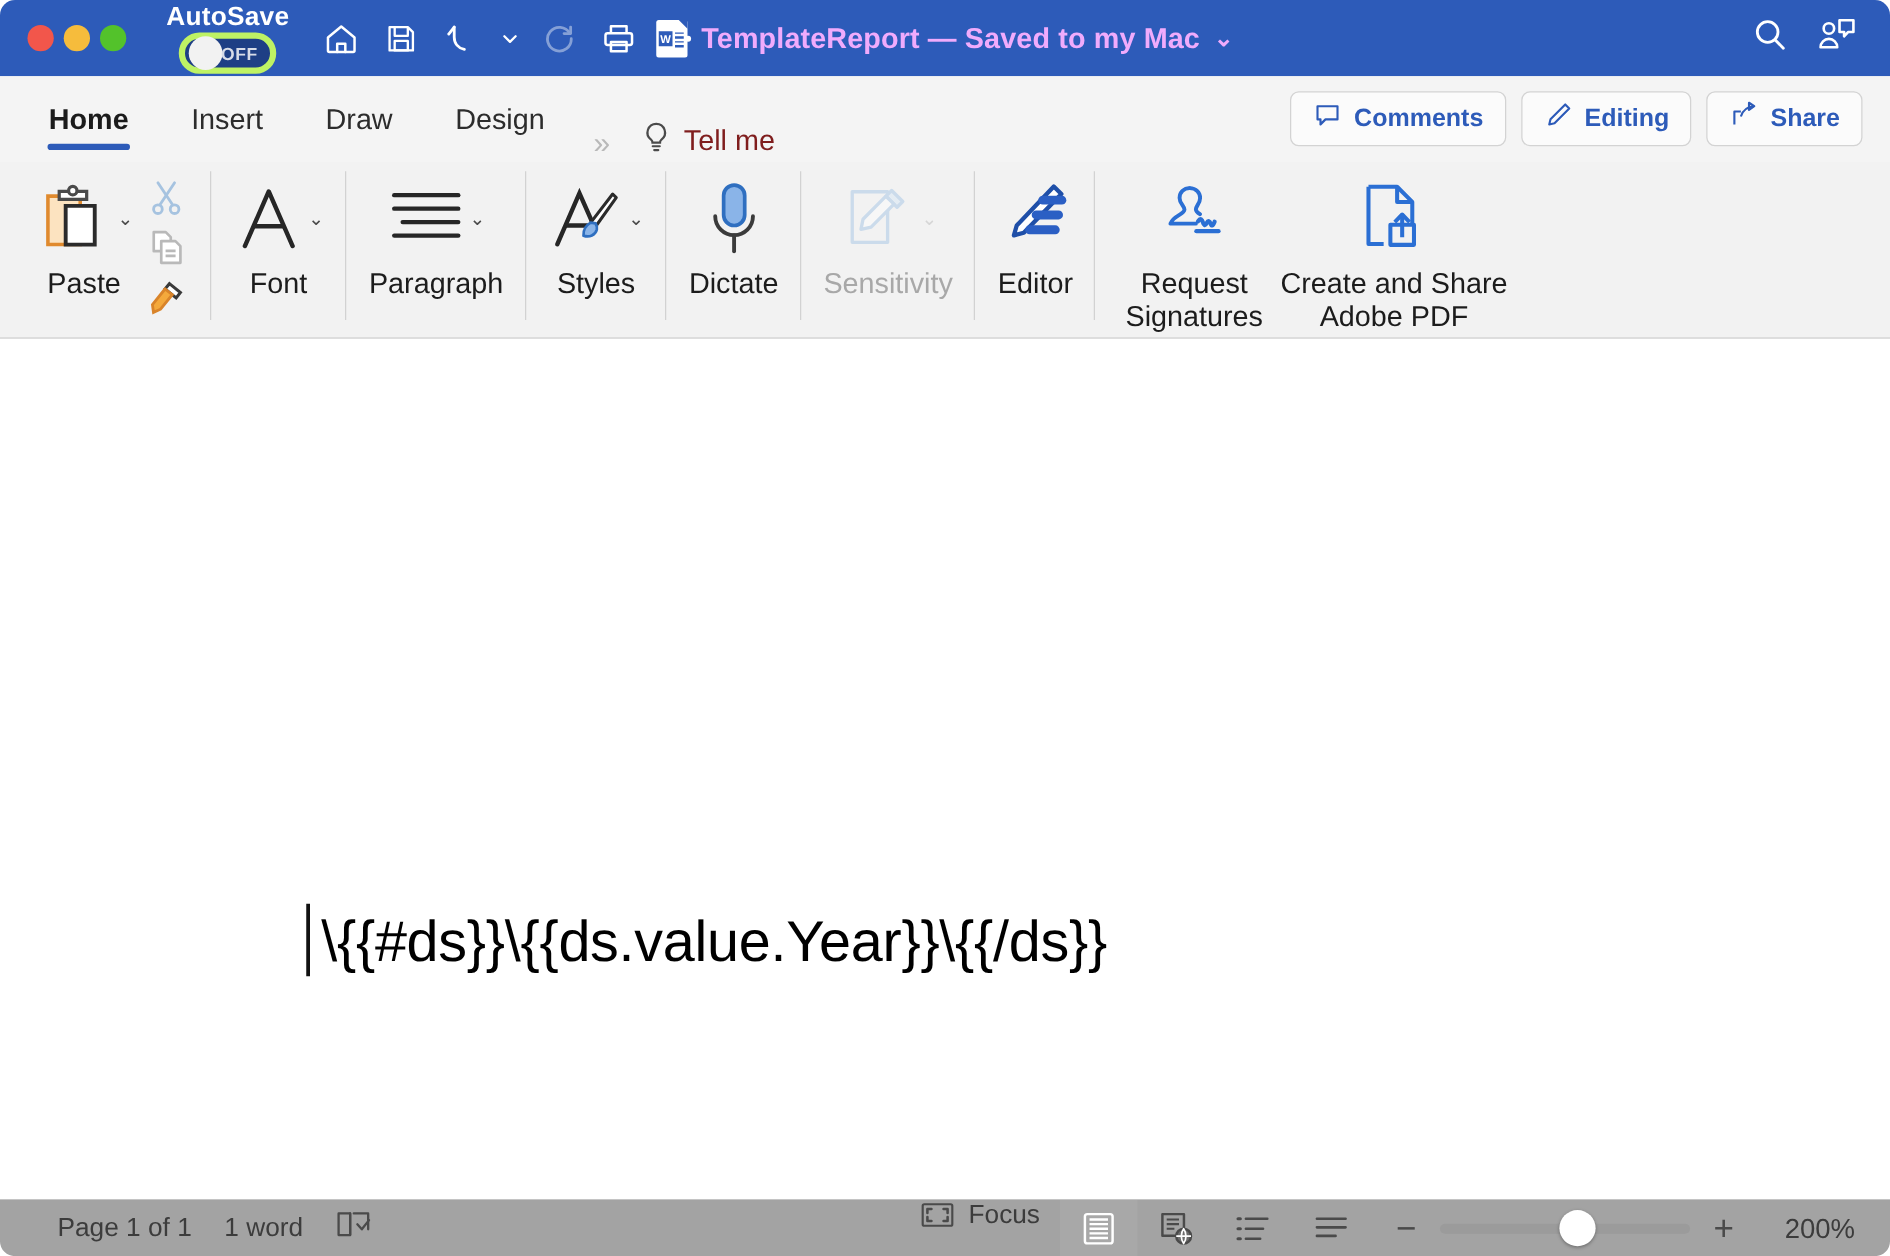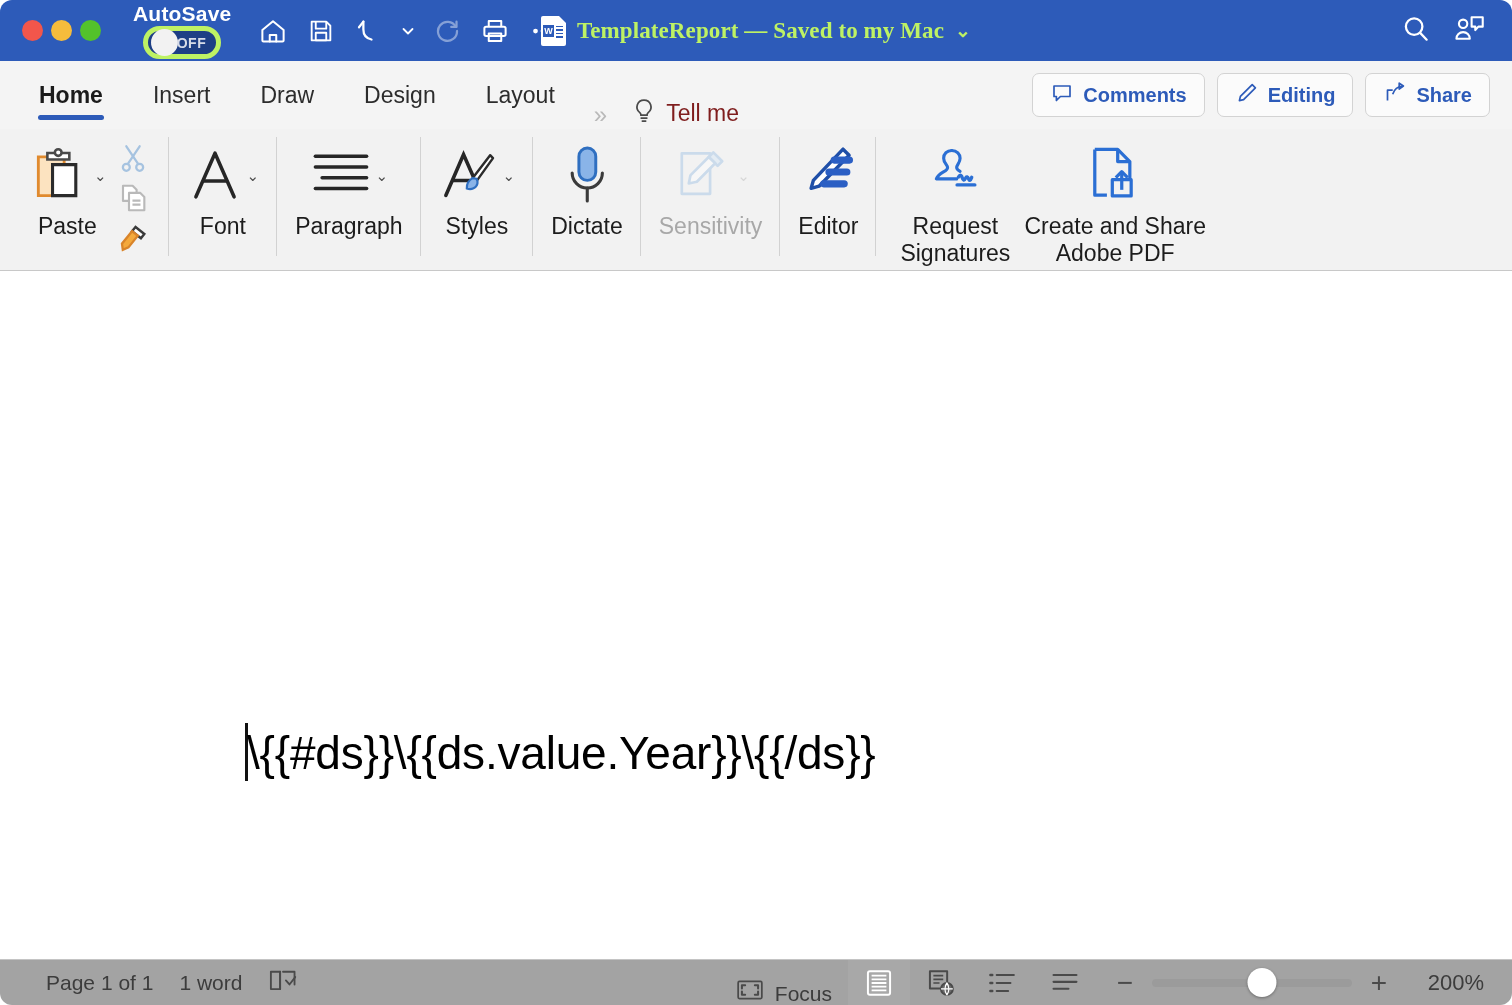--- a/index.html
+++ b/index.html
@@ -58,23 +58,22 @@
   .qat-btn.dim { opacity: .42; }
 
   .doc-title {
     position: absolute;
     left: 0; right: 0;
     display: flex; align-items: center; justify-content: center;
     gap: 11px; pointer-events: none;
   }
   .doc-title > * { pointer-events: auto; }
   .doc-title .title-text {
-    color: #bef264; font-size: 23px; font-weight: 700; letter-spacing: .1px;
+    color: #f0abfc; font-size: 23px; font-weight: 700; letter-spacing: .1px;
     white-space: nowrap;
-    font-family: Liberation Serif, serif;
   }
   .wordicon {
     width: 25px; height: 30px; position: relative; display: block;
     background: #ffffff; border-radius: 2px;
   }
   .wordicon::after {
     content: ""; position: absolute; top: 0; right: 0;
     border-width: 0 7px 7px 0; border-style: solid;
     border-color: transparent #2d5bb9 transparent transparent;
   }
@@ -158,21 +157,21 @@
   .minitools { display: flex; flex-direction: column; align-items: center; gap: 2px; padding-top: 2px; }
   .minitool { width: 44px; height: 38px; display: flex; align-items: center; justify-content: center; }
 
   
   .docarea {
     flex: 1 1 auto; background: #ffffff;
     position: relative; overflow: hidden;
   }
   .doctext {
     position: absolute;
-    left: 247px; top: 455px;
+    left: 257px; top: 455px;
     font-family: "Liberation Sans", sans-serif;
     font-size: 46px; color: #000000;
     white-space: pre; letter-spacing: -.2px;
   }
   .caret {
     position: absolute; left: 245px; top: 452px;
     width: 2.5px; height: 58px; background: #111111;
   }
 
   
@@ -180,21 +179,21 @@
     height: 46px; background: #a3a3a3;
     border-top: 1px solid #c4c4c4;
     display: flex; align-items: center;
     flex: 0 0 46px;
     border-bottom-left-radius: 12px;
     border-bottom-right-radius: 12px;
   }
   .st-left { display: flex; align-items: center; gap: 26px; padding-left: 46px; }
   .st-text { font-size: 21px; color: #3c3c3c; }
   .st-mid { margin-left: auto; display: flex; align-items: center; }
-  .focusbtn { display: flex; align-items: flex-end; gap: 11px; padding: 0 16px; height: 46px; cursor: default; }
+  .focusbtn { display: flex; align-items: flex-start; gap: 11px; padding: 0 16px; height: 46px; cursor: default; }
   .focusbtn .lbl { font-size: 21px; color: #3c3c3c; }
   .viewbtn {
     width: 62px; height: 46px;
     display: flex; align-items: center; justify-content: center;
     cursor: default;
   }
   .viewbtn.active { background: #a8a8a8; }
   .zoomwrap { display: flex; align-items: center; gap: 16px; padding-right: 28px; padding-left: 18px; }
   .zbtn { font-size: 28px; color: #4a4a4a; width: 22px; text-align: center; line-height: 1; cursor: default; }
   .slider { position: relative; width: 200px; height: 22px; display: flex; align-items: center; }
@@ -305,21 +304,20 @@
       </span>
     </div>
   </div>
 
   <div class="tabsbar">
     <div class="tabs">
       <div class="tab active">Home</div>
       <div class="tab">Insert</div>
       <div class="tab">Draw</div>
       <div class="tab">Design</div>
-      <div class="tab">Layout</div>
       <div class="chev-more">»</div>
       <div class="tellme">
         <span>
           <svg width="26" height="28" viewBox="0 0 22 24" fill="none" stroke="#4a4a4a" stroke-width="1.5" stroke-linecap="round">
             <path d="M11 2.6a6 6 0 0 1 3.6 10.8c-.7.6-1 1.2-1 2.1H8.4c0-.9-.3-1.5-1-2.1A6 6 0 0 1 11 2.6z"></path>
             <path d="M8.6 18h4.8M9.6 20.6h2.8"></path>
           </svg>
         </span>
         <span class="lbl">Tell me</span>
       </div>

